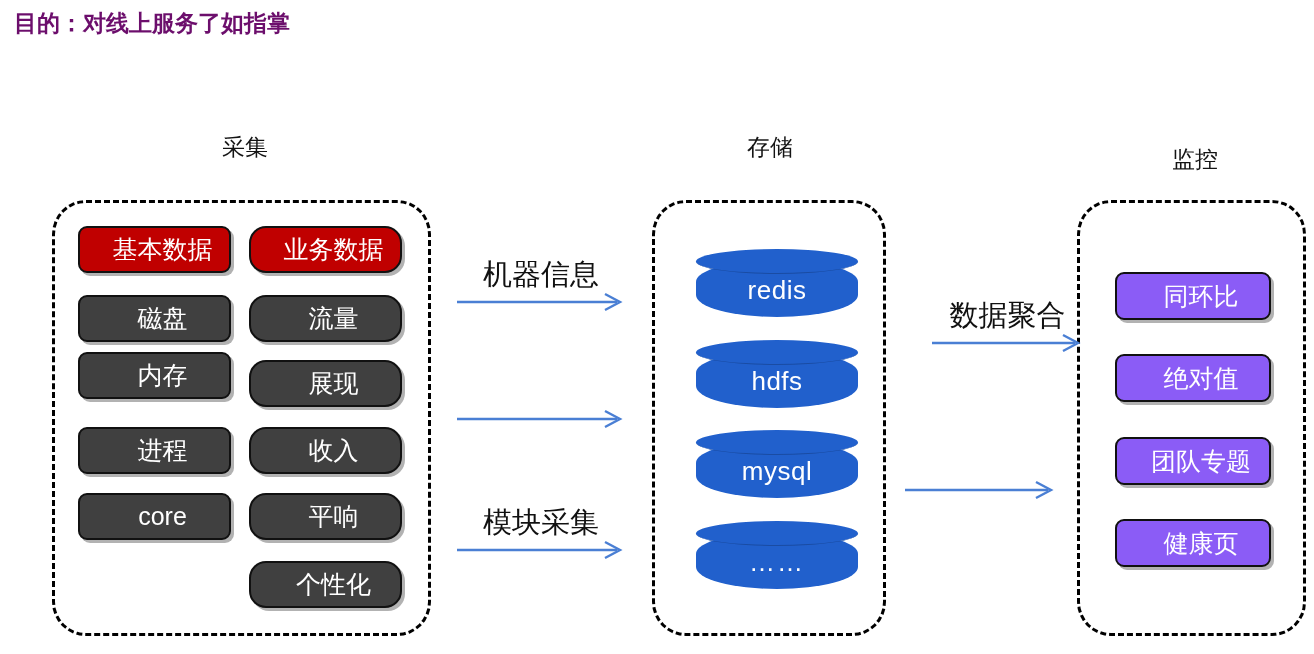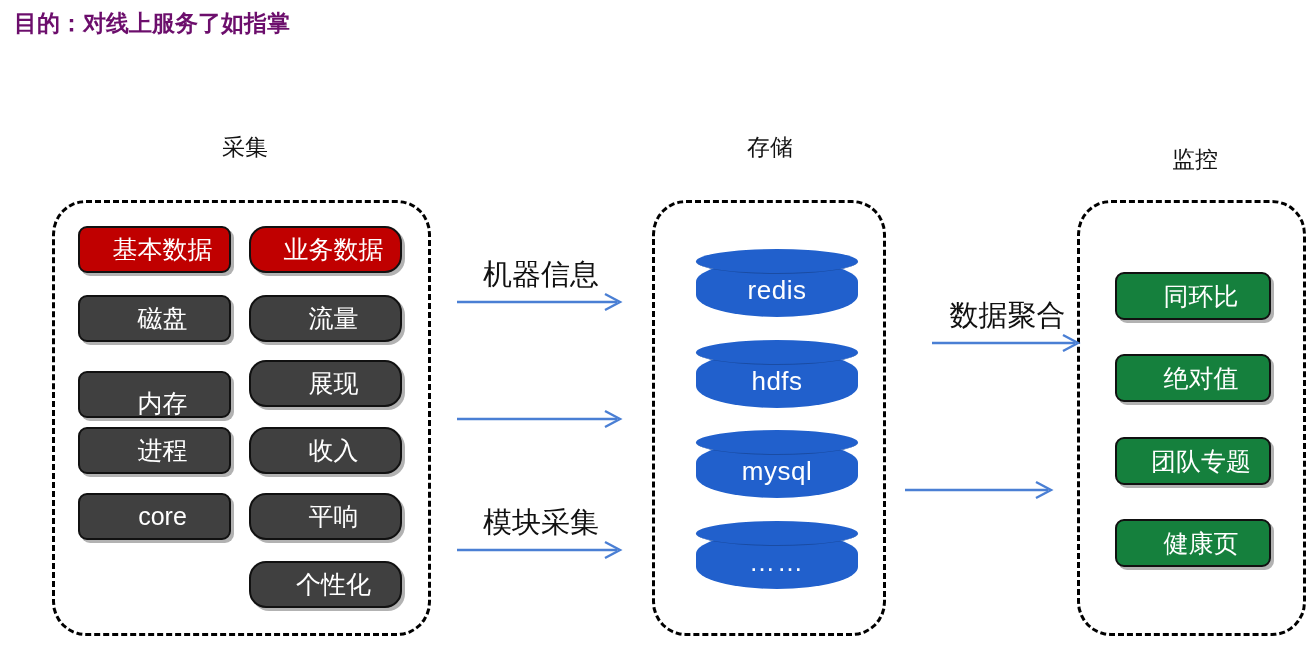--- a/index.html
+++ b/index.html
@@ -62,21 +62,21 @@
     font-size: 25px;
     line-height: 1;
     display: flex;
     align-items: center;
     justify-content: center;
     box-shadow: 3px 3px 0 rgba(0,0,0,0.30);
     white-space: nowrap;
   }
   .chip.red   { background: #C00000; }
   .chip.green { background: #404040; }
-  .chip.brown { background: #15803d; }
+  .chip.brown { background: #8b5cf6; }
 
   
   .col-a { left: 78px;  width: 153px; }
   .col-b { left: 249px; width: 153px; border-radius: 17px; }
   .chip-h { height: 47px; }
 
   
   .cylinder {
     position: absolute;
     width: 146px;
@@ -151,21 +151,21 @@
 <div id="container-collect" class="dashed-box"></div>
 <div id="container-storage" class="dashed-box"></div>
 <div id="container-monitor" class="dashed-box"></div>
 
 <div class="chip red col-a chip-h clickable" style="top:226px;">
   <span>基本数据</span>
 </div>
 <div class="chip green col-a chip-h clickable" style="top:295px;">
   <span>磁盘</span>
 </div>
-<div class="chip green col-a chip-h clickable" style="top:371px;align-items:flex-end;">
+<div class="chip green col-a chip-h clickable" style="top:352px;">
   <span>内存</span>
 </div>
 <div class="chip green col-a chip-h clickable" style="top:427px;">
   <span>进程</span>
 </div>
 <div class="chip green col-a chip-h clickable" style="top:493px;">
   <span>core</span>
 </div>
 
 <div class="chip red col-b chip-h clickable" style="top:226px;">

